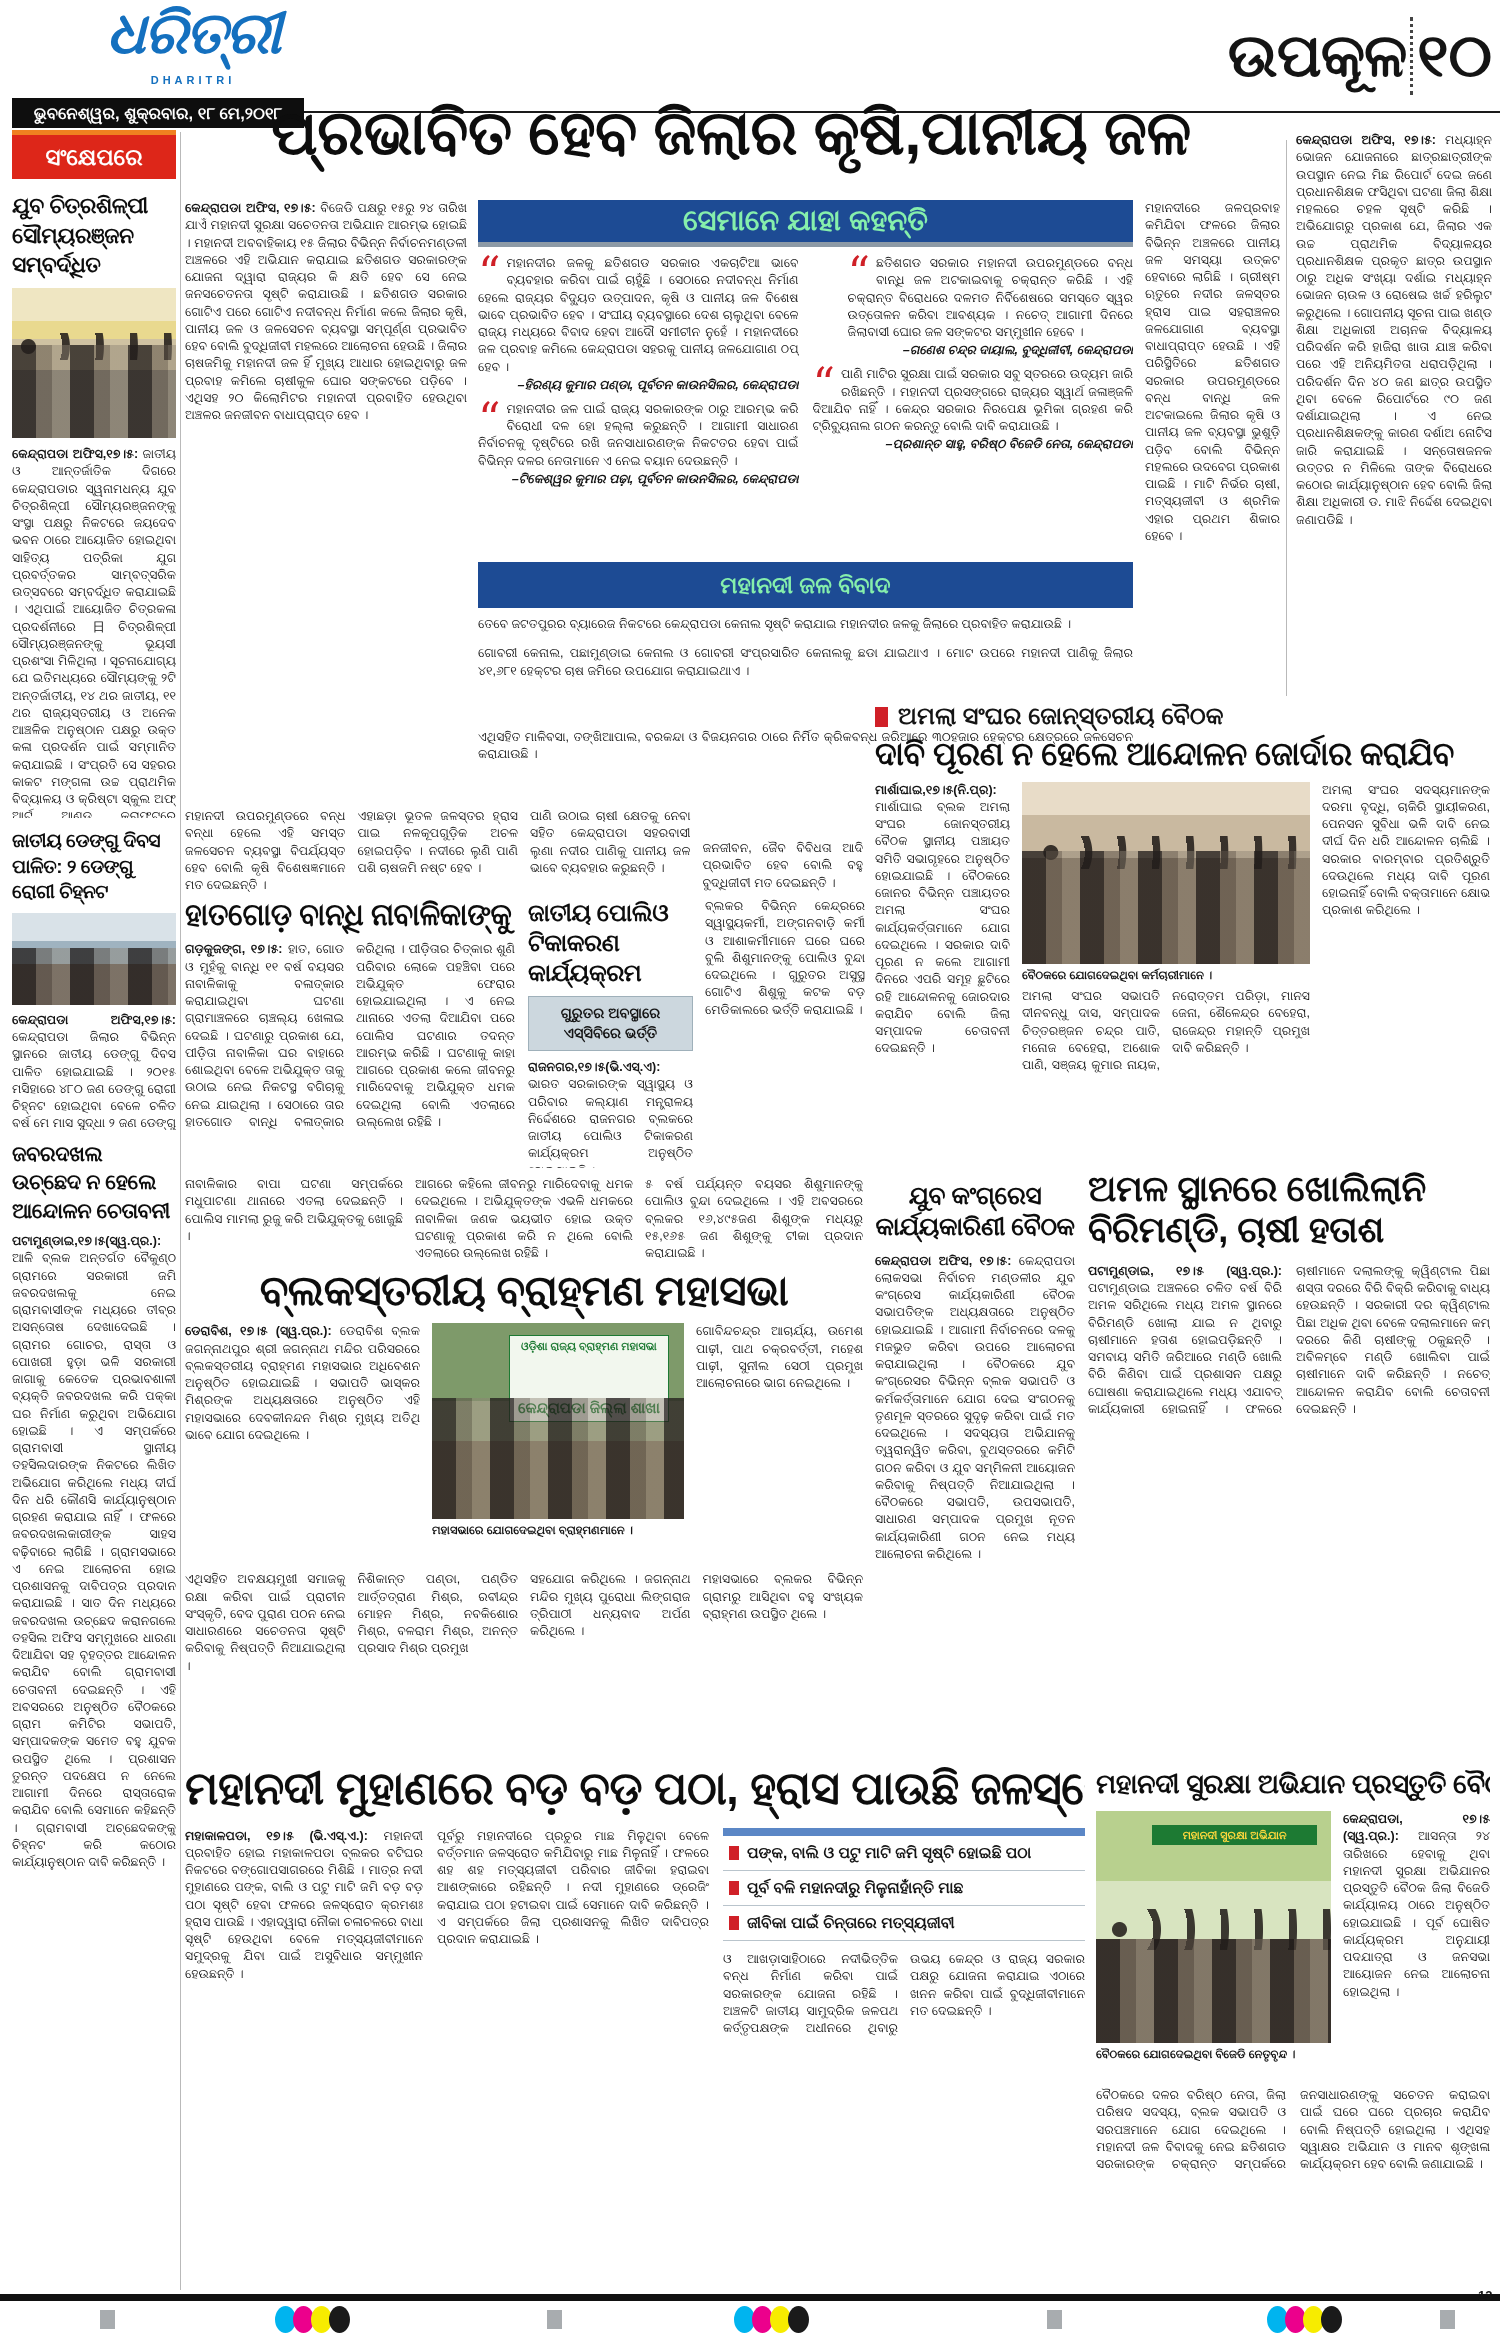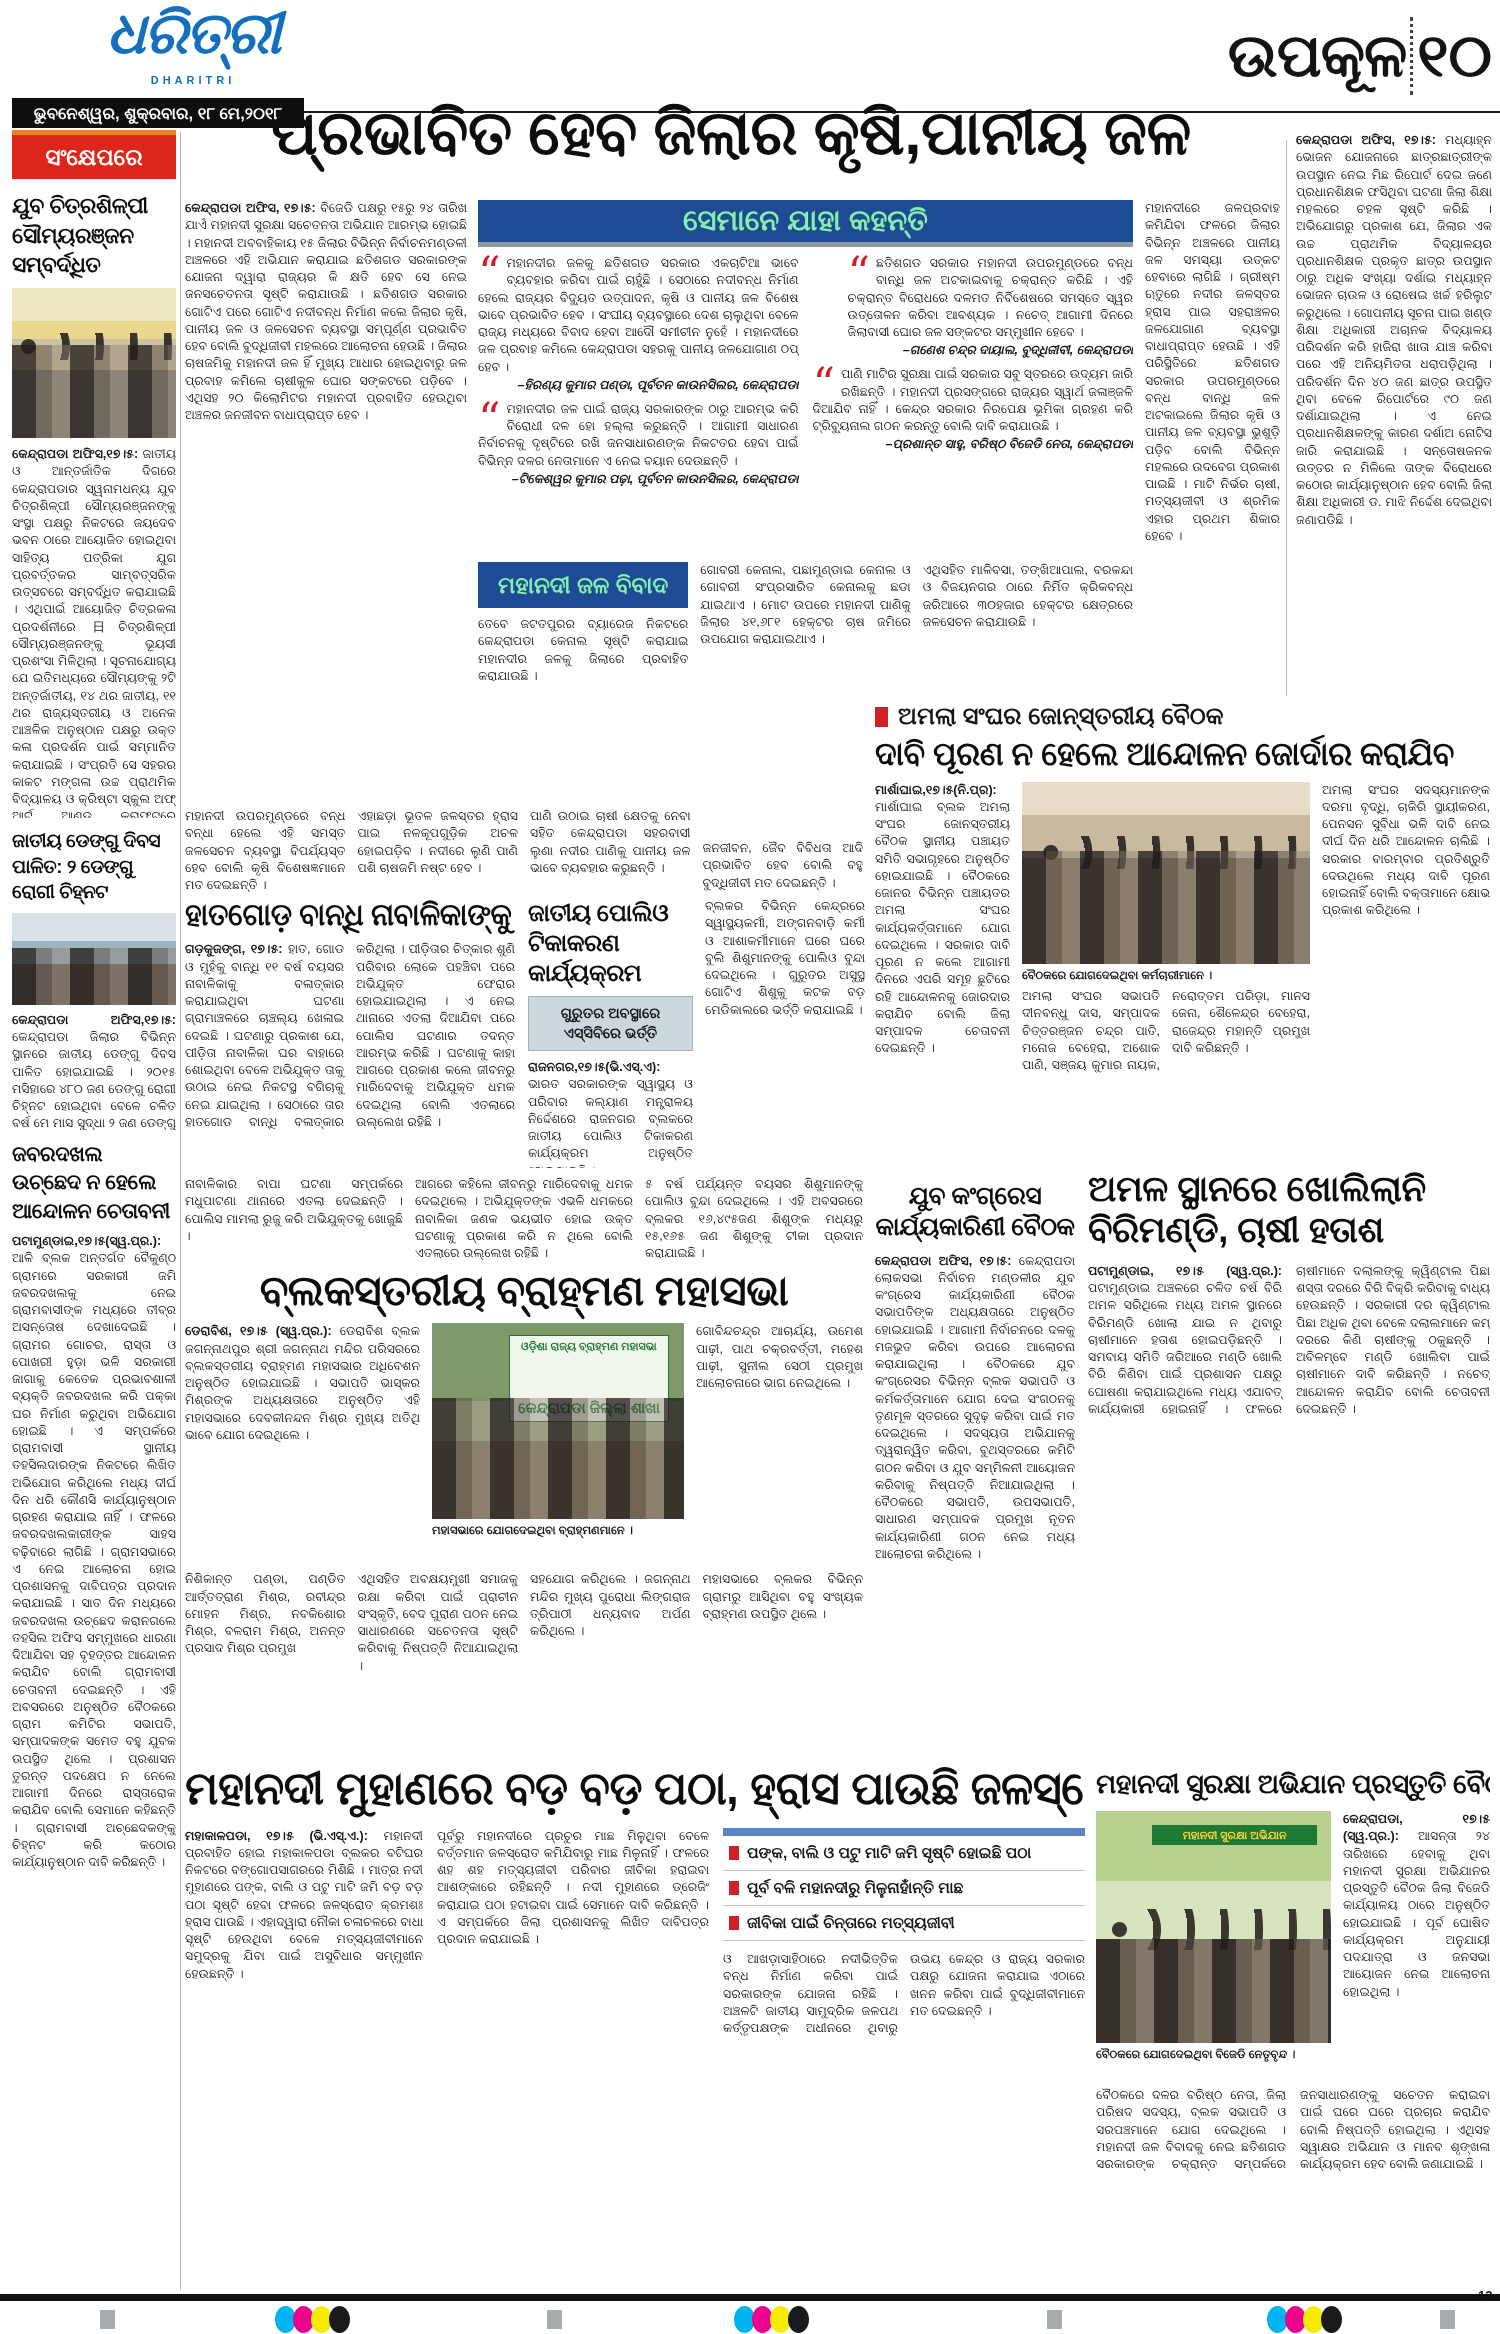--- a/index.html
+++ b/index.html
@@ -109,21 +109,21 @@
       </div>
       <div style="flex:1;overflow:hidden;">
         <div class="news" style="font-size:12.5px;margin-left:35px;"><span class="qmark"></span><span>ଛତିଶଗଡ ସରକାର ମହାନଦୀ ଉପରମୁଣ୍ଡରେ ବନ୍ଧ ବାନ୍ଧି ଜଳ ଅଟକାଇବାକୁ ଚକ୍ରାନ୍ତ କରିଛି । ଏହି ଚକ୍ରାନ୍ତ ବିରୋଧରେ ଦଳମତ ନିର୍ବିଶେଷରେ ସମସ୍ତେ ସ୍ୱର ଉତ୍ତୋଳନ କରିବା ଆବଶ୍ୟକ । ନଚେତ୍ ଆଗାମୀ ଦିନରେ ଜିଲାବାସୀ ଘୋର ଜଳ ସଙ୍କଟର ସମ୍ମୁଖୀନ ହେବେ ।</span></div>
         <div class="attr">–ଗଣେଶ ଚନ୍ଦ୍ର ଦାୟାଲ, ବୁଦ୍ଧିଜୀବୀ, କେନ୍ଦ୍ରାପଡା</div>
         <div class="news" style="font-size:12.5px;"><span class="qmark"></span><span>ପାଣି ମାଟିର ସୁରକ୍ଷା ପାଇଁ ସରକାର ସବୁ ସ୍ତରରେ ଉଦ୍ୟମ ଜାରି ରଖିଛନ୍ତି । ମହାନଦୀ ପ୍ରସଙ୍ଗରେ ରାଜ୍ୟର ସ୍ୱାର୍ଥ ଜଳାଞ୍ଜଳି ଦିଆଯିବ ନାହିଁ । କେନ୍ଦ୍ର ସରକାର ନିରପେକ୍ଷ ଭୂମିକା ଗ୍ରହଣ କରି ଟ୍ରିବ୍ୟୁନାଲ ଗଠନ କରନ୍ତୁ ବୋଲି ଦାବି କରାଯାଉଛି ।</span></div>
         <div class="attr">–ପ୍ରଶାନ୍ତ ସାହୁ, ବରିଷ୍ଠ ବିଜେଡି ନେତା, କେନ୍ଦ୍ରାପଡା</div>
       </div>
     </div>
   </div>
 
-  <div class="abs" style="left:293px;top:362px;width:655px;height:238px;display:flex;gap:12px;">
+  <div class="abs" style="left:293px;top:362px;width:655px;height:238px;display:flex;gap:12px;flex-direction:column;">
     <div style="flex:1;overflow:hidden;">
       <div class="bluebar" style="height:46px;font-size:23px;margin-bottom:8px;">
         <span>ମହାନଦୀ ଜଳ ବିବାଦ</span>
       </div>
       <div class="news" style="height:180px;">ତେବେ ଜଟତପୁରର ବ୍ୟାରେଜ ନିକଟରେ କେନ୍ଦ୍ରାପଡା କେନାଲ ସୃଷ୍ଟି କରାଯାଇ ମହାନଦୀର ଜଳକୁ ଜିଲାରେ ପ୍ରବାହିତ କରାଯାଉଛି ।</div>
     </div>
     <div class="news" style="flex:1;">ଗୋବରୀ କେନାଲ, ପଛାମୁଣ୍ଡାଇ କେନାଲ ଓ ଗୋବରୀ ସଂପ୍ରସାରିତ କେନାଲକୁ ଛଡା ଯାଇଥାଏ । ମୋଟ ଉପରେ ମହାନଦୀ ପାଣିକୁ ଜିଲାର ୪୧,୬୮୧ ହେକ୍ଟର ଚାଷ ଜମିରେ ଉପଯୋଗ କରାଯାଇଥାଏ ।</div>
     <div class="news" style="flex:1;">ଏଥିସହିତ ମାଳିବସା, ତଙ୍ଖିଆପାଲ, ବରକନ୍ଦା ଓ ବିଜୟନଗର ଠାରେ ନିର୍ମିତ କ୍ରିକବନ୍ଧ ଜରିଆରେ ୩୦ହଜାର ହେକ୍ଟର କ୍ଷେତ୍ରରେ ଜଳସେଚନ କରାଯାଉଛି ।</div>
   </div>
 
@@ -214,22 +214,22 @@
           <div>ଓଡ଼ିଶା ରାଜ୍ୟ ବ୍ରାହ୍ମଣ ମହାସଭା</div>
           <div style="font-size:15px;margin-top:45px;">କେନ୍ଦ୍ରାପଡା ଜିଲ୍ଲା ଶାଖା</div>
         </div>
         <div class="crowd"></div>
       </div>
       <div class="caption" style="margin-top:4px;">ମହାସଭାରେ ଯୋଗଦେଇଥିବା ବ୍ରାହ୍ମଣମାନେ ।</div>
     </div>
     <div class="news" style="flex:1;">ଗୋବିନ୍ଦଚନ୍ଦ୍ର ଆଚାର୍ଯ୍ୟ, ଉମେଶ ପାଢ଼ୀ, ପାଥ ଚକ୍ରବର୍ତ୍ତୀ, ମହେଶ ପାଢ଼ୀ, ସୁନୀଲ ସେଠୀ ପ୍ରମୁଖ ଆଲୋଚନାରେ ଭାଗ ନେଇଥିଲେ ।</div>
   </div>
   <div style="display:flex;gap:12px;height:128px;margin-top:10px;">
+    <div class="news" style="flex:1;">ଏଥିସହିତ ଅବକ୍ଷୟମୁଖୀ ସମାଜକୁ ରକ୍ଷା କରିବା ପାଇଁ ପ୍ରାଚୀନ ସଂସ୍କୃତି, ବେଦ ପୁରାଣ ପଠନ ନେଇ ସାଧାରଣରେ ସଚେତନତା ସୃଷ୍ଟି କରିବାକୁ ନିଷ୍ପତ୍ତି ନିଆଯାଇଥିଲା ।</div>
     <div class="news" style="flex:1;">ନିଶିକାନ୍ତ ପଣ୍ଡା, ପଣ୍ଡିତ ଆର୍ତ୍ତତ୍ରାଣ ମିଶ୍ର, ରବୀନ୍ଦ୍ର ମୋହନ ମିଶ୍ର, ନବକିଶୋର ମିଶ୍ର, ବଳରାମ ମିଶ୍ର, ଅନନ୍ତ ପ୍ରସାଦ ମିଶ୍ର ପ୍ରମୁଖ</div>
-    <div class="news" style="flex:1;">ଏଥିସହିତ ଅବକ୍ଷୟମୁଖୀ ସମାଜକୁ ରକ୍ଷା କରିବା ପାଇଁ ପ୍ରାଚୀନ ସଂସ୍କୃତି, ବେଦ ପୁରାଣ ପଠନ ନେଇ ସାଧାରଣରେ ସଚେତନତା ସୃଷ୍ଟି କରିବାକୁ ନିଷ୍ପତ୍ତି ନିଆଯାଇଥିଲା ।</div>
     <div class="news" style="flex:1;">ସହଯୋଗ କରିଥିଲେ । ଜଗନ୍ନାଥ ମନ୍ଦିର ମୁଖ୍ୟ ପୁରୋଧା ଲିଙ୍ଗରାଜ ତ୍ରିପାଠୀ ଧନ୍ୟବାଦ ଅର୍ପଣ କରିଥିଲେ ।</div>
     <div class="news" style="flex:1;">ମହାସଭାରେ ବ୍ଲକର ବିଭିନ୍ନ ଗ୍ରାମରୁ ଆସିଥିବା ବହୁ ସଂଖ୍ୟକ ବ୍ରାହ୍ମଣ ଉପସ୍ଥିତ ଥିଲେ ।</div>
   </div>
 </div>
 
 <div class="abs" style="left:185px;top:1718px;width:900px;height:572px;overflow:hidden;">
   <div class="hl" style="font-size:46px;white-space:nowrap;transform:scaleX(.97);transform-origin:left;margin:46px 0 14px;">ମହାନଦୀ ମୁହାଣରେ ବଡ଼ ବଡ଼ ପଠା, ହ୍ରାସ ପାଉଛି ଜଳସ୍ରୋତ</div>
   <div style="display:flex;gap:14px;height:438px;">
     <div class="news" style="flex:0 0 238px;">
       <span class="byline">ମହାକାଳପଡା, ୧୭।୫ (ଭି.ଏସ୍.ଏ.):</span>

